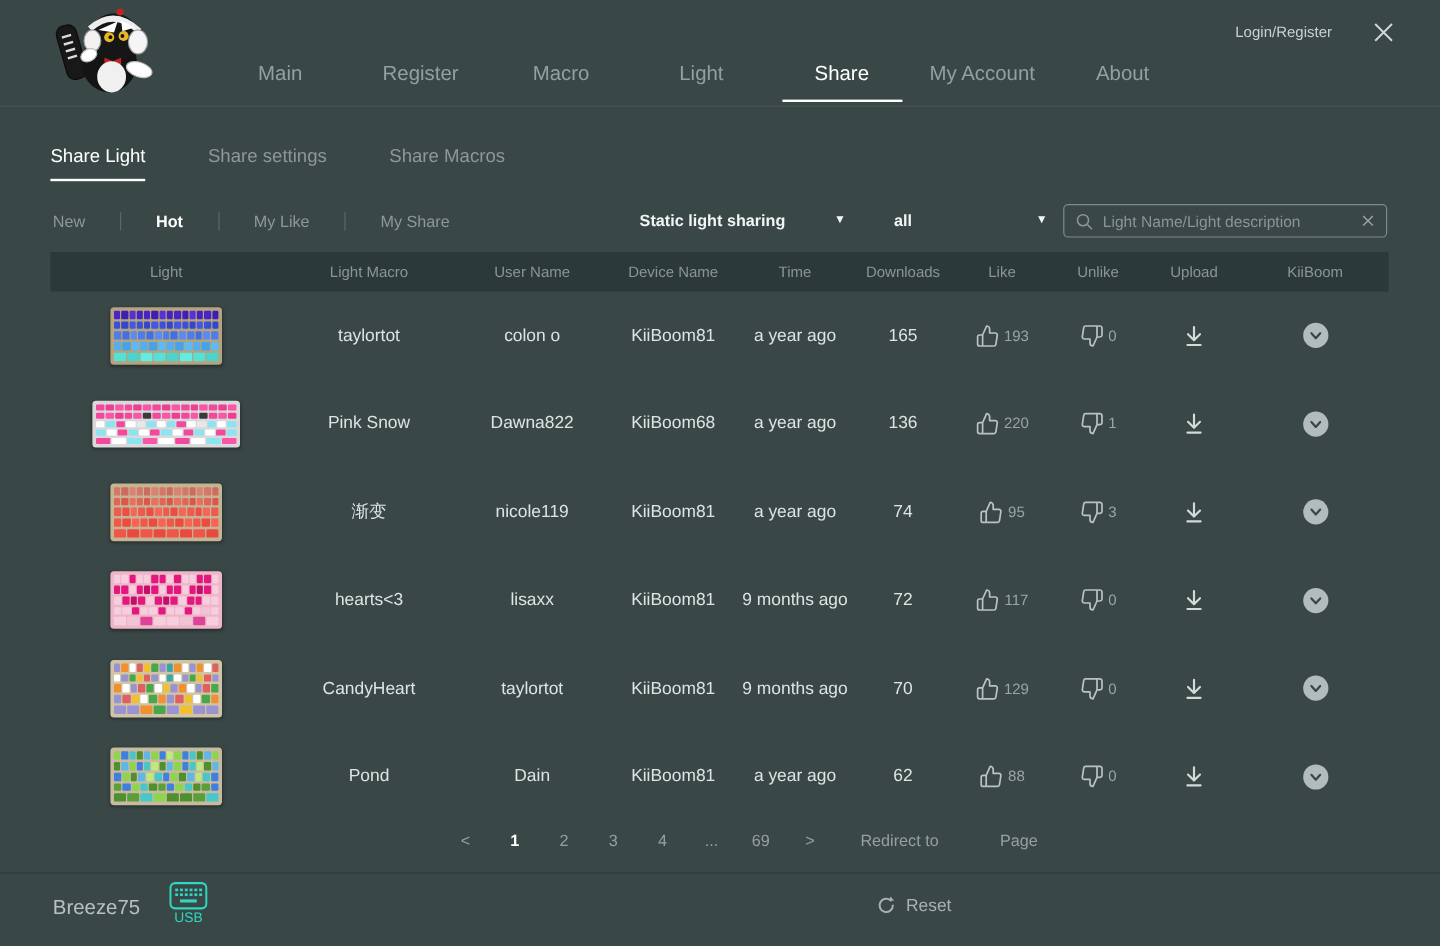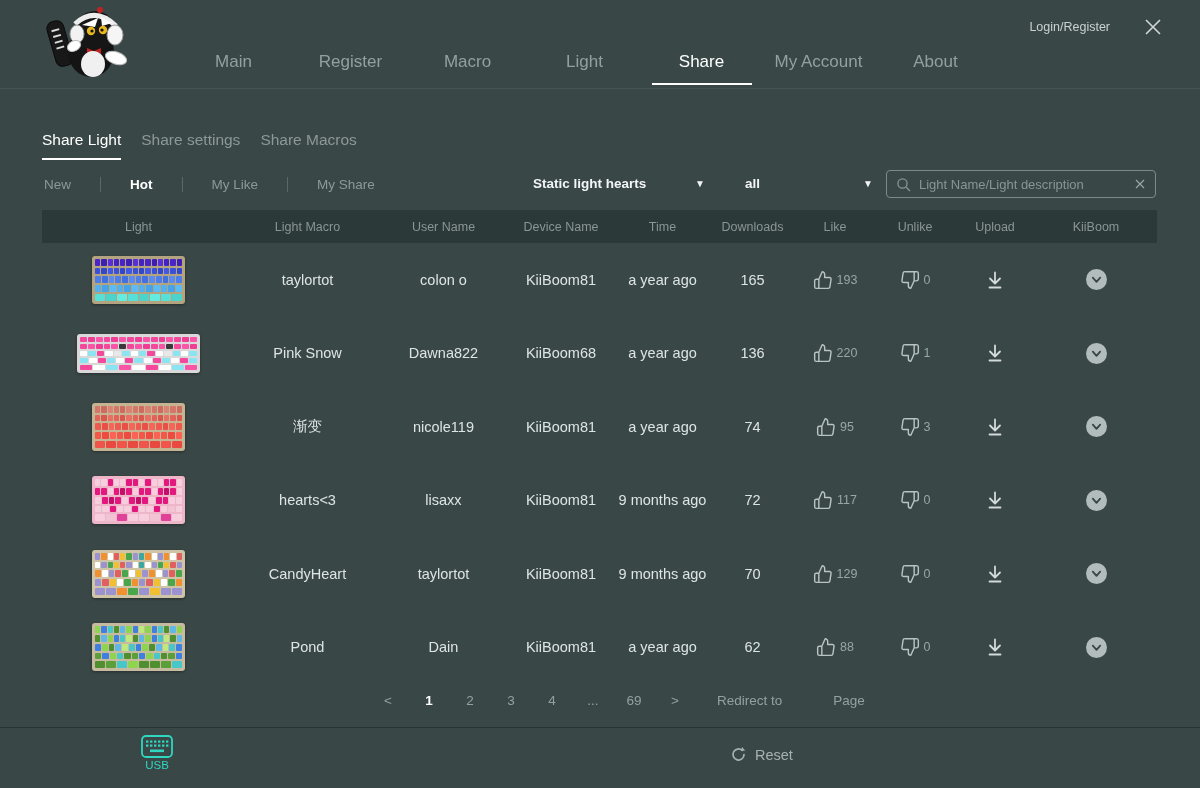--- a/index.html
+++ b/index.html
@@ -12,21 +12,21 @@
   
   .topbar{position:absolute;left:0;top:0;width:1200px;height:88px;border-bottom:1px solid rgba(255,255,255,.07);}
   .logo{position:absolute;left:44px;top:4px;}
   .nav{position:absolute;left:175px;top:52px;display:flex;}
   .nav-item{width:117px;text-align:center;font-size:17px;color:#93a0a0;cursor:pointer;position:relative;}
   .nav-item.active{color:#ffffff;}
   .nav-item.active::after{content:"";position:absolute;left:50%;transform:translateX(-50%);bottom:-13px;width:100px;height:2px;background:#fff;}
   .login{position:absolute;right:90px;top:20px;font-size:12.5px;color:#c9d1d1;cursor:pointer;}
   .close-btn{position:absolute;left:1142px;top:16px;width:22px;height:22px;cursor:pointer;color:#cfd7d7;}
   
-  .subtabs{position:absolute;left:42px;top:131px;display:flex;gap:20px;}
+  .subtabs{position:absolute;left:42px;top:122px;display:flex;gap:52px;}
   .subtab{font-size:15.5px;color:#8d9898;cursor:pointer;position:relative;}
   .subtab.active{color:#ffffff;}
   .subtab.active::after{content:"";position:absolute;left:0;bottom:-11px;width:100%;height:2px;background:#fff;}
   
   .sorts{position:absolute;left:42px;top:177px;display:flex;align-items:center;font-size:13.5px;color:#8d9898;}
   .sort{padding:0 29px;cursor:pointer;}
   .sort:first-child{padding-left:2px;}
   .sort.active{color:#ffffff;font-weight:bold;}
   .vdiv{width:1px;height:15px;background:#5c6868;}
   .dropdown{position:absolute;top:176px;display:flex;justify-content:space-between;align-items:center;cursor:pointer;}
@@ -128,21 +128,21 @@
   <div class="sort">New</div>
   <div class="vdiv"></div>
   <div class="sort active">Hot</div>
   <div class="vdiv"></div>
   <div class="sort">My Like</div>
   <div class="vdiv"></div>
   <div class="sort">My Share</div>
 </div>
 
 <div class="dropdown dd1">
-  <span class="dd-label">Static light hearts</span>
+  <span class="dd-label">Static light sharing</span>
   <span class="dd-caret">▼</span>
 </div>
 <div class="dropdown dd2">
   <span class="dd-label">all</span>
   <span class="dd-caret">▼</span>
 </div>
 
 <div class="searchbox">
   <span>
     <svg width="15" height="15" viewBox="0 0 15 15">
@@ -893,20 +893,21 @@
   <div class="pg">3</div>
   <div class="pg">4</div>
   <div class="pg">...</div>
   <div class="pg">69</div>
   <div class="pg">&gt;</div>
   <div class="pg-redirect">Redirect to</div>
   <div class="pg-page">Page</div>
 </div>
 
 <div class="footer">
+  <div class="device">Breeze75</div>
   <div class="usb">
     <svg width="32" height="24" viewBox="0 0 32 24" style="margin:0 auto">
       <rect x="1" y="1" width="30" height="21" rx="4" fill="none" stroke="#2fd6c0" stroke-width="1.8"></rect>
       <g fill="#2fd6c0">
         <rect x="5" y="5.5" width="2.4" height="2.2"></rect>
           <rect x="9" y="5.5" width="2.4" height="2.2"></rect>
           <rect x="13" y="5.5" width="2.4" height="2.2"></rect>
           <rect x="17" y="5.5" width="2.4" height="2.2"></rect>
           <rect x="21" y="5.5" width="2.4" height="2.2"></rect>
           <rect x="25" y="5.5" width="2.4" height="2.2"></rect>

